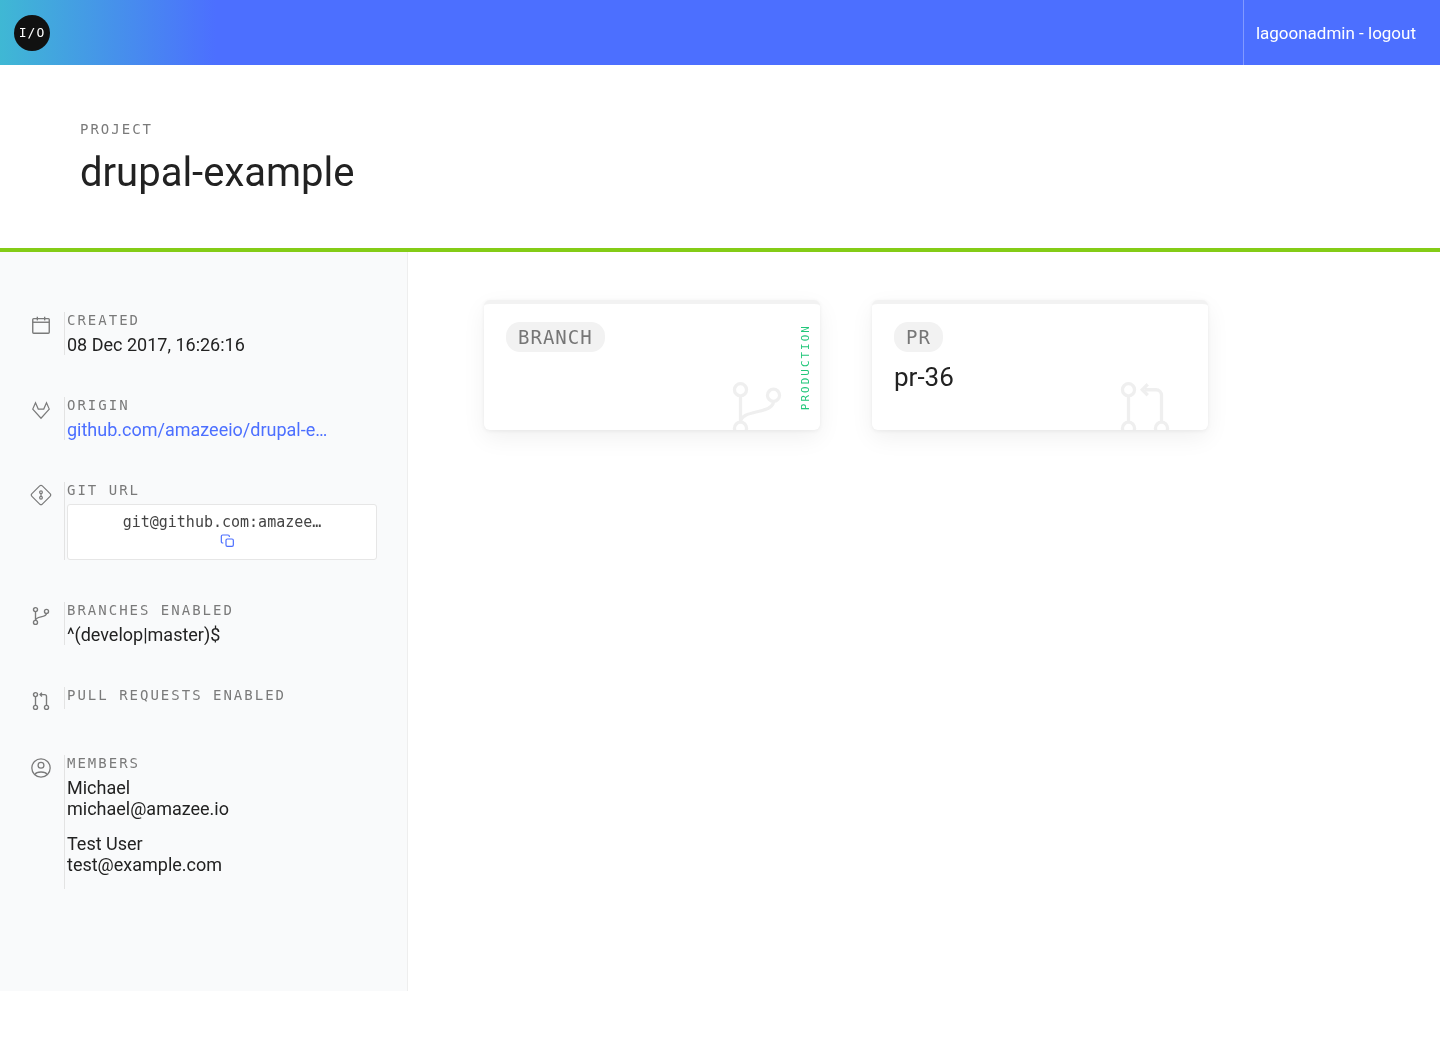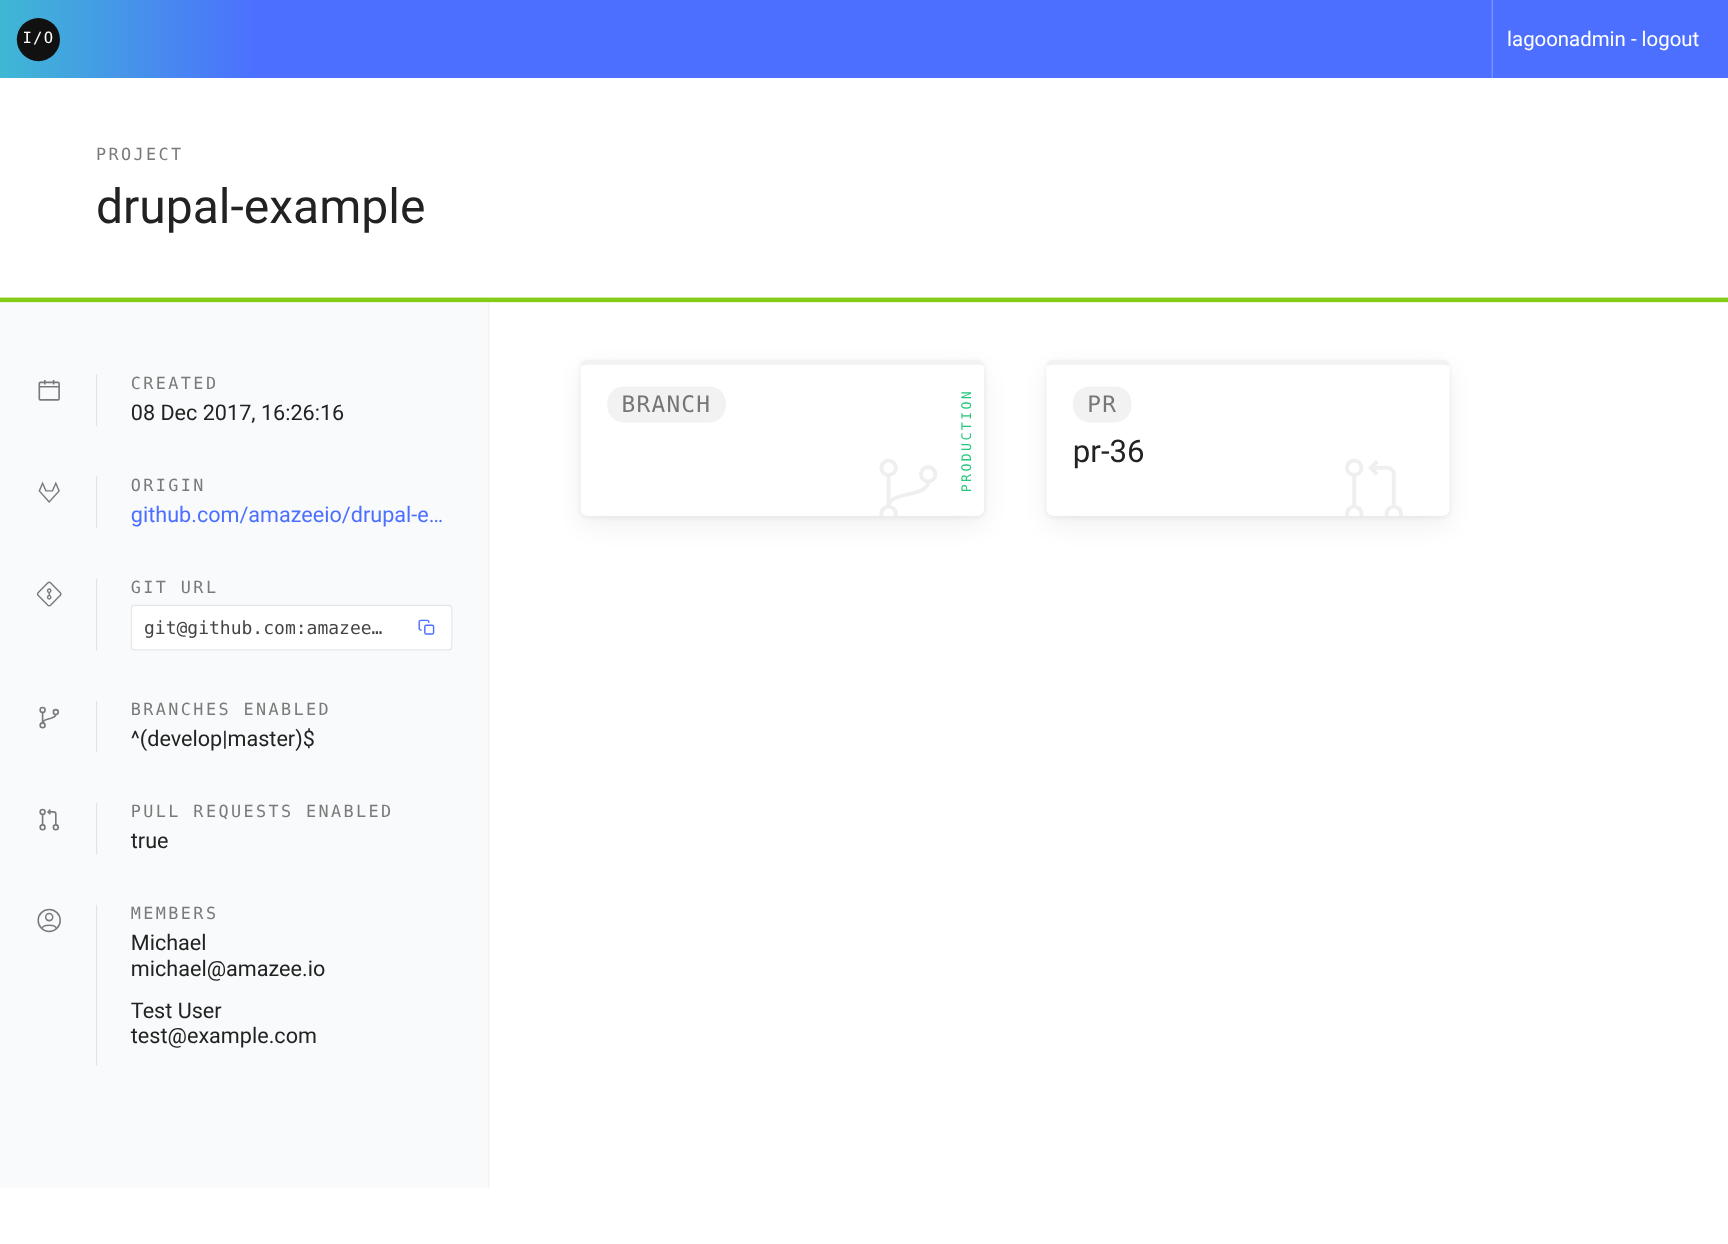--- a/index.html
+++ b/index.html
@@ -75,23 +75,22 @@
 }
 .meta-icon {
   width: 34px;
   flex-shrink: 0;
   color: #7a7a7a;
   padding-top: 2px;
 }
 .meta-body {
   flex: 1;
   border-left: 1px solid #e3e3e3;
-  padding-left: 28px;
+  padding-left: 2px;
   min-width: 0;
-  margin-left: 16px;
 }
 .meta-label {
   font-family: "SFMono-Regular", Consolas, monospace;
   font-size: 14px;
   letter-spacing: 2px;
   color: #7a7a7a;
   margin-bottom: 6px;
 }
 .meta-value {
   font-size: 18px;
@@ -102,20 +101,21 @@
 }
 .meta-value.link { color: #4c6fff; cursor: pointer; }
 .giturl-box {
   display: flex;
   align-items: center;
   background: #fff;
   border: 1px solid #e6e6e6;
   border-radius: 3px;
   padding: 8px 10px;
   margin-top: 4px;
+  flex-direction: column;
 }
 .giturl-text {
   font-family: "SFMono-Regular", Consolas, monospace;
   font-size: 15px;
   color: #444;
   overflow: hidden;
   text-overflow: ellipsis;
   white-space: nowrap;
   flex: 1;
 }
@@ -293,21 +293,20 @@
           <circle cx="6" cy="5" r="2.2"></circle>
             <circle cx="6" cy="19" r="2.2"></circle>
             <circle cx="18" cy="19" r="2.2"></circle>
           <path d="M6 7.2 V16.8"></path>
             <path d="M12 5 H16 a2 2 0 0 1 2 2 V16.8"></path>
           <path d="M13 3 L11 5 L13 7"></path>
         </svg>
       </div>
       <div class="meta-body">
         <div class="meta-label">PULL REQUESTS ENABLED</div>
-        <div class="meta-value">true</div>
       </div>
     </div>
 
     <div class="meta-row">
       <div class="meta-icon">
         <svg width="22" height="22" viewBox="0 0 24 24" fill="none" stroke="currentColor" stroke-width="1.4">
           <circle cx="12" cy="12" r="10"></circle>
           <circle cx="12" cy="9" r="3.2"></circle>
           <path d="M5.5 19 C7 15.5 17 15.5 18.5 19"></path>
         </svg>

